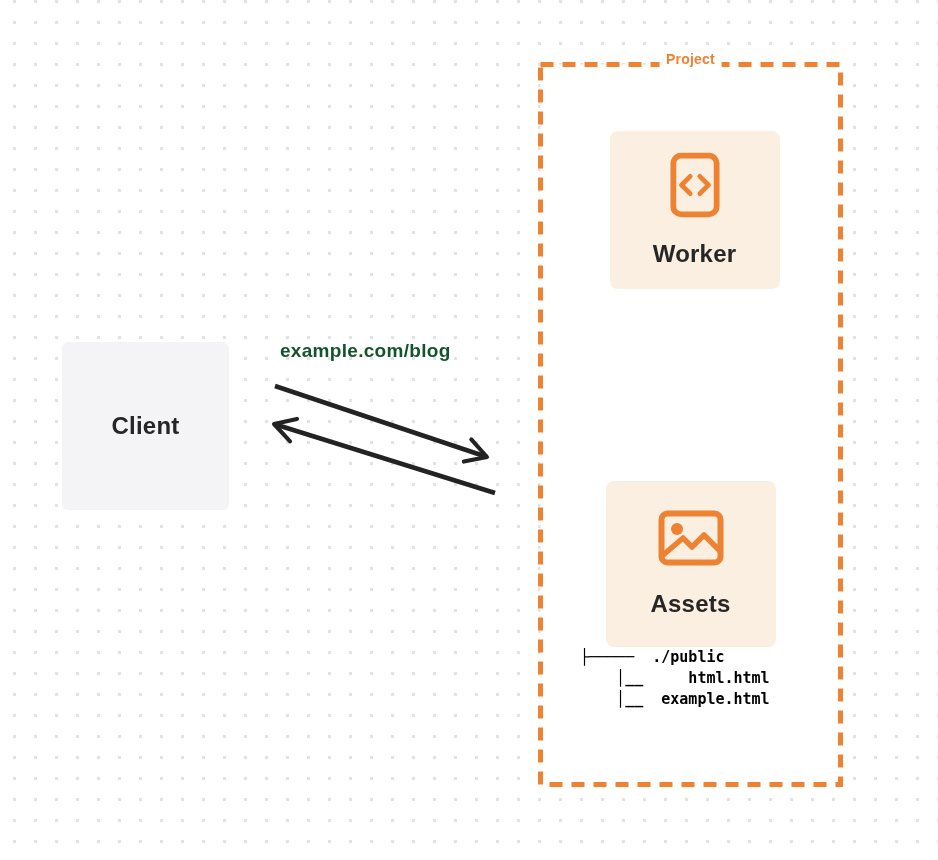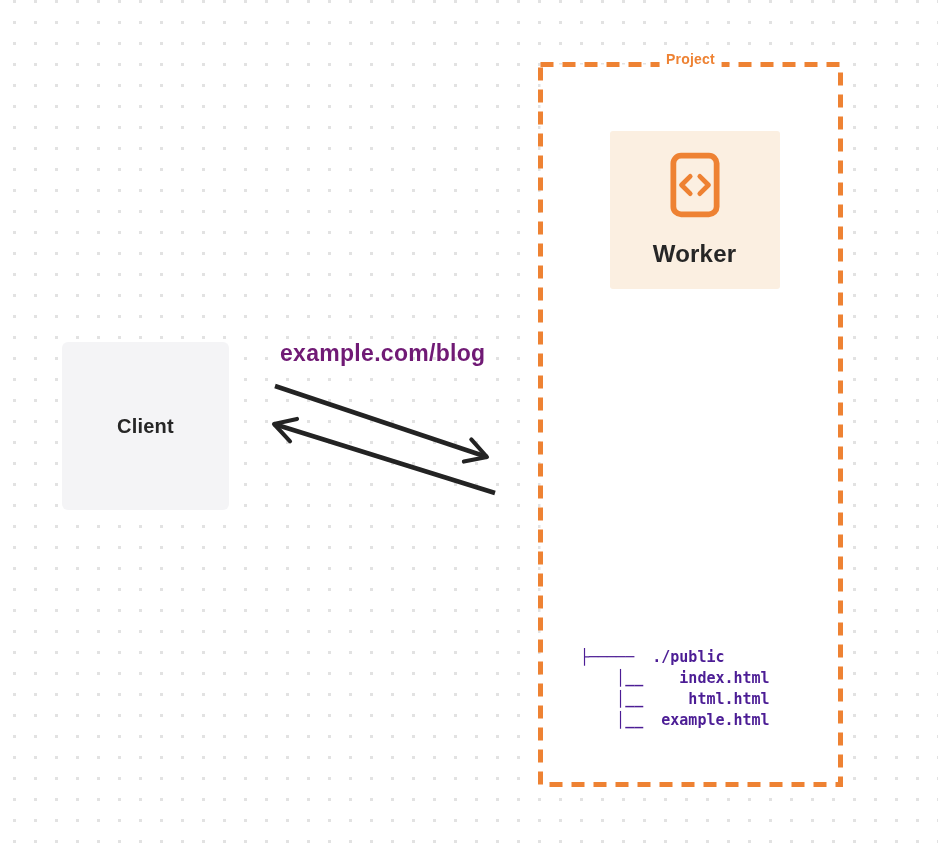--- a/index.html
+++ b/index.html
@@ -13,61 +13,61 @@
   }
   .abs{position:absolute;}
 
   
   .client-box{
     left:62px;top:342px;width:167px;height:168px;
     background:#F4F4F6;border-radius:6px;
     display:flex;align-items:center;justify-content:center;
   }
   .client-box .node-label{
-    font-size:20px;font-weight:bold;color:#262626;letter-spacing:.2px;
+    font-size:24px;font-weight:bold;color:#262626;letter-spacing:.2px;
   }
 
   
   .request-label{
     left:280px;top:340px;
-    font-size:23px;font-weight:bold;color:#701a75;letter-spacing:.3px;
+    font-size:19px;font-weight:bold;color:#14532d;letter-spacing:.3px;
     white-space:nowrap;
   }
 
   
   .arrow-layer{left:0;top:0;width:938px;height:860px;pointer-events:none;}
 
   
   .project-box{
     left:538px;top:62px;width:305px;height:725px;
   }
   .project-border{position:absolute;left:0;top:0;}
   .project-title{
     position:absolute;left:50%;top:-11px;transform:translateX(-50%);
     background:#ffffff;padding:0 7px;
     font-size:14px;font-weight:bold;color:#EE8233;letter-spacing:.2px;
     white-space:nowrap;
   }
 
   
   .card{
-    position:absolute;width:170px;border-radius:3px;background:#FBEFE1;
+    position:absolute;width:170px;border-radius:8px;background:#FBEFE1;
     display:flex;flex-direction:column;align-items:center;justify-content:center;
   }
   .card-worker{left:calc(50% - 81px);top:69px;height:158px;gap:22px;}
   .card-assets{left:calc(50% - 85px);top:419px;height:166px;gap:24px;}
   .card .card-label{
     font-size:24px;font-weight:bold;color:#262626;letter-spacing:.2px;
   }
 
   
   .file-tree{
     left:42px;top:585px;
     font-family:"DejaVu Sans Mono","Liberation Mono",monospace;
-    font-size:15px;font-weight:700;line-height:21px;color:#4c1d95;
+    font-size:15px;font-weight:700;line-height:21px;color:#000000;
   }
   .file-tree .tree-line{white-space:pre;}
 </style>
 </head>
 <body>
 
 <div class="abs client-box">
   <span class="node-label">Client</span>
 </div>
 
@@ -91,20 +91,32 @@
 
   <div class="card card-worker">
     <svg width="50" height="66" viewBox="0 0 52 68">
       <rect x="3.5" y="3.5" width="45" height="61" rx="8" fill="none" stroke="#EE8233" stroke-width="6"></rect>
       <polyline points="21,25 12,34 21,43" fill="none" stroke="#EE8233" stroke-width="5" stroke-linecap="round" stroke-linejoin="round"></polyline>
       <polyline points="31,25 40,34 31,43" fill="none" stroke="#EE8233" stroke-width="5" stroke-linecap="round" stroke-linejoin="round"></polyline>
     </svg>
     <span class="card-label">Worker</span>
   </div>
 
+  <div class="card card-assets">
+    <svg width="66" height="56" viewBox="0 0 66 56">
+      <defs>
+        <clipPath id="imgclip">
+            <rect x="3" y="3" width="60" height="50" rx="6"></rect>
+          </clipPath>
+      </defs>
+      <rect x="3.5" y="3.5" width="59" height="49" rx="6" fill="none" stroke="#EE8233" stroke-width="6"></rect>
+      <circle cx="19" cy="19" r="6" fill="#EE8233"></circle>
+      <polyline points="4,46 25,28 34,37 46,25 62,41" fill="none" stroke="#EE8233" stroke-width="5.5" stroke-linejoin="round" stroke-linecap="round" clip-path="url(#imgclip)"></polyline>
+    </svg>
+    <span class="card-label">Assets</span>
+  </div>
 
   <div class="abs file-tree">
     <div class="tree-line">├─────  ./public</div>
-    <div class="tree-line">    │__    index.html</div>
     <div class="tree-line">    │__     html.html</div>
     <div class="tree-line">    │__  example.html</div>
   </div>
 </div>
 
 </body></html>

